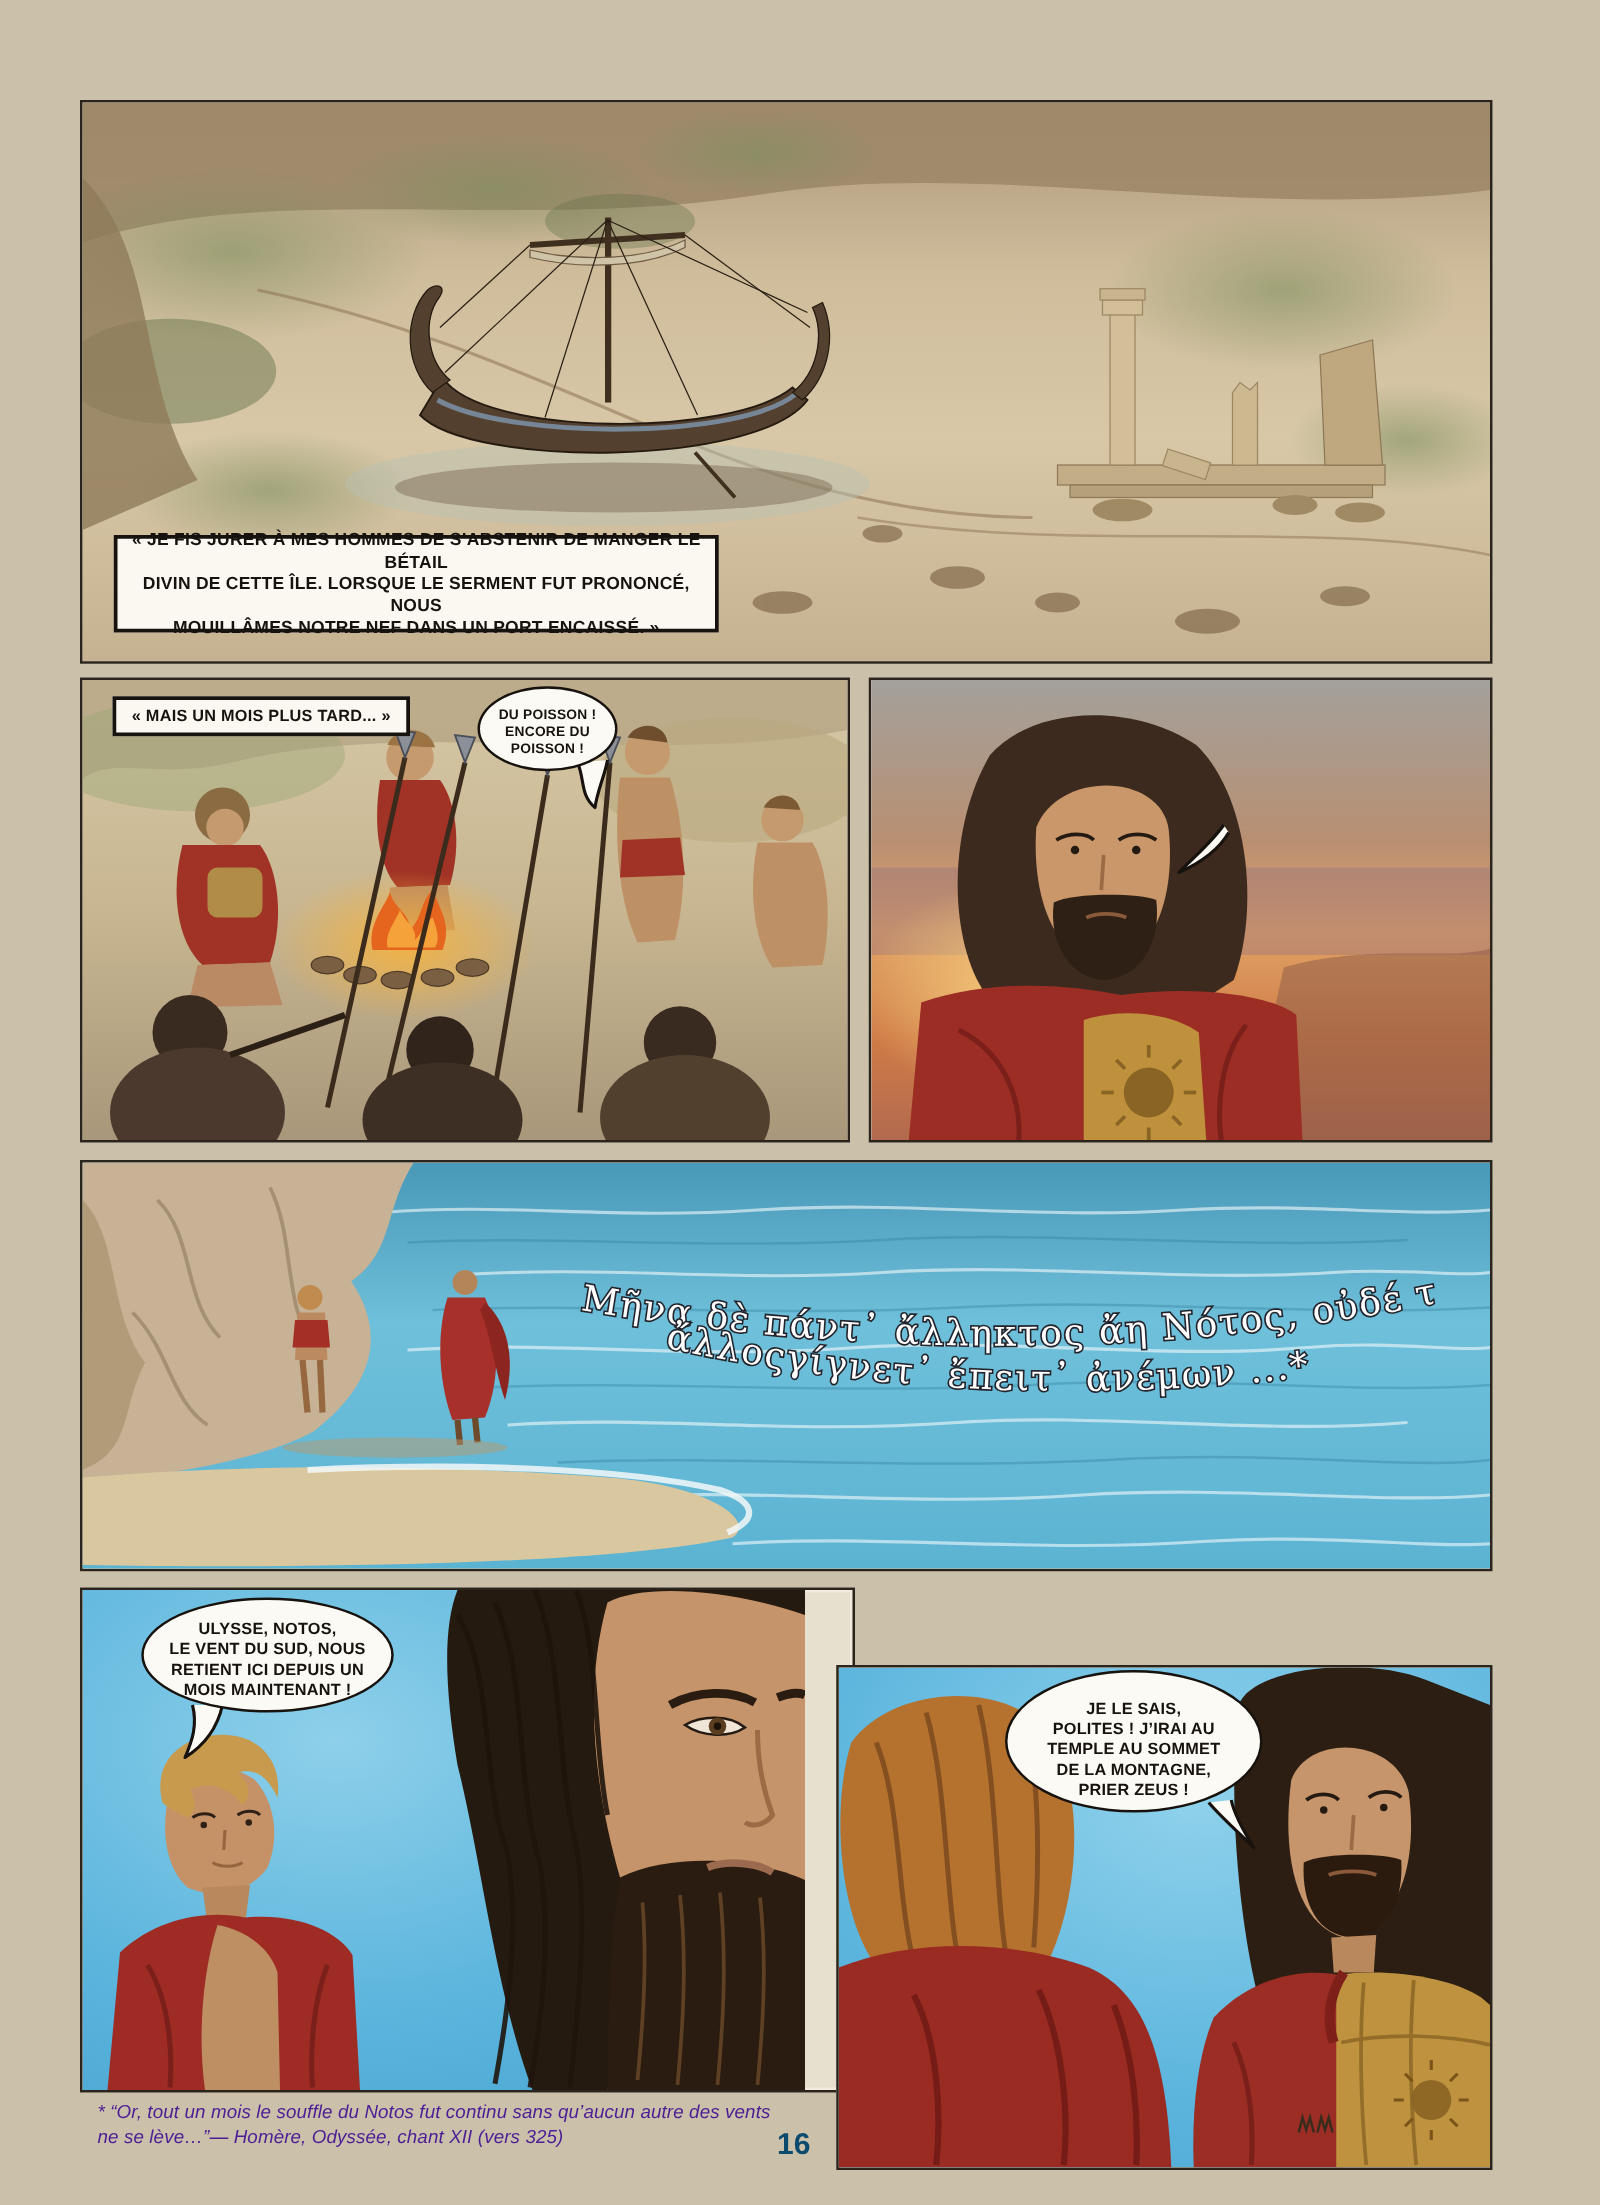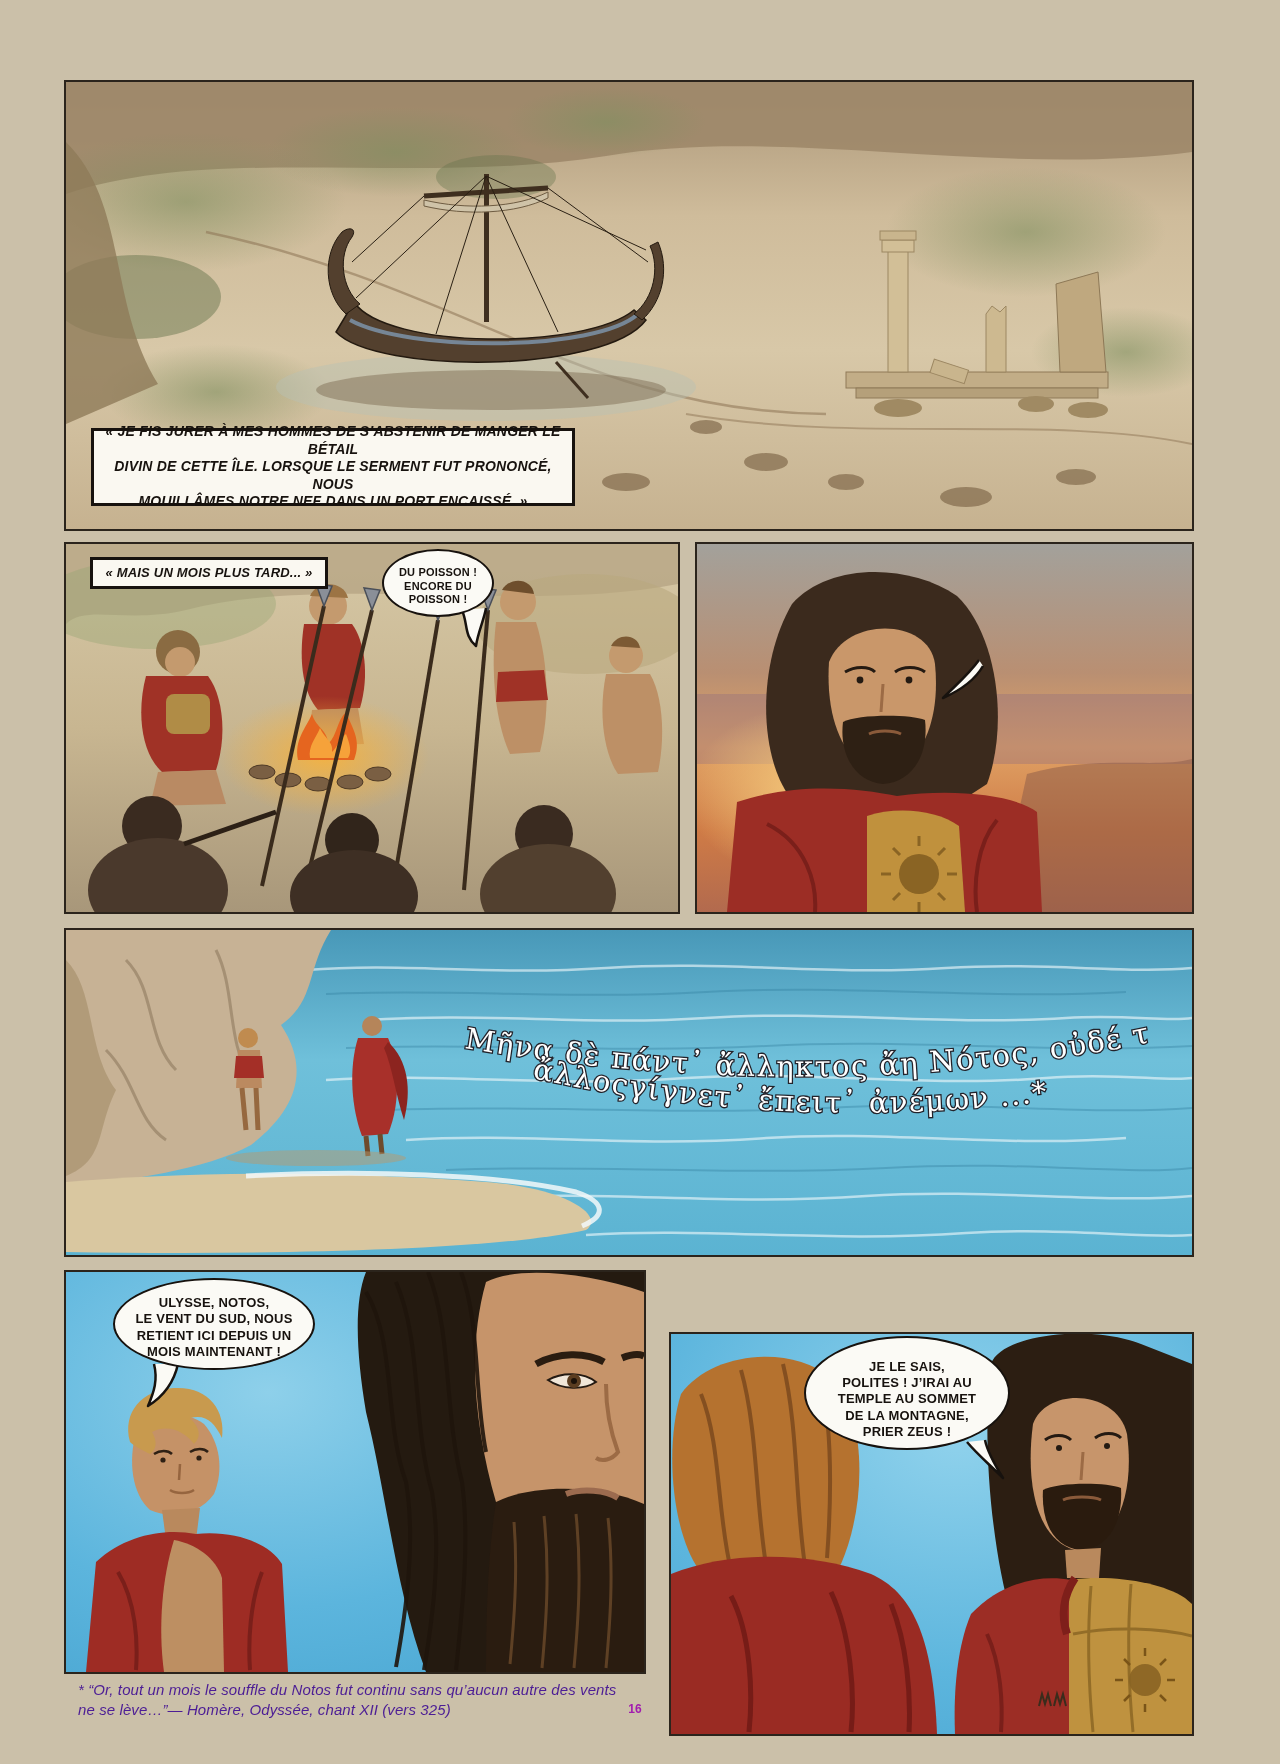--- a/index.html
+++ b/index.html
@@ -17,34 +17,34 @@
     box-shadow:inset 0 0 0 2px rgba(250,246,236,.55);
   }
   .panel > svg.art{position:absolute;left:0;top:0;display:block;}
   .ctext{
     font-weight:700;font-size:13px;line-height:1.25;letter-spacing:.2px;
     color:#17120e;text-align:center;white-space:pre-line;
   }
   .cap{
     position:absolute;background:#faf8f1;border:3px solid #17120e;
     display:flex;align-items:center;justify-content:center;
-    padding:4px 8px;z-index:4;box-sizing:border-box;font-style:italic;
+    padding:4px 8px;z-index:4;box-sizing:border-box;
   }
   .bubble{
     position:absolute;background:#fbfaf5;border:2.5px solid #17120e;
     border-radius:50%;display:flex;align-items:flex-end;justify-content:center;
     padding:8px 12px;z-index:4;box-sizing:border-box;text-align:center;
   }
   .tail{position:absolute;z-index:3;}
   .footnote{
     position:absolute;font-style:italic;font-size:15px;line-height:1.35;
     color:#4c1d95;white-space:pre-line;letter-spacing:.1px;
   }
   .pageno{
-    position:absolute;font-weight:700;font-size:12px;color:#a21caf;
+    position:absolute;font-weight:700;font-size:24px;color:#0c4a6e;
     text-align:center;
   }
   .greek-text{
     font-family:"DejaVu Serif",serif;
     font-size:29px;fill:#ffffff;stroke:#23232b;stroke-width:2.6px;
     paint-order:stroke;letter-spacing:1.5px;
   }
 </style>
 </head>
 <body>
@@ -326,21 +326,21 @@
     </defs>
     <text class="greek-text">
       <textPath href="#gkpath1">Μῆνα δὲ πάντ᾽ ἄλληκτος ἄη Νότος, οὐδέ τις</textPath>
     </text>
     <text class="greek-text">
       <textPath href="#gkpath2">ἄλλοςγίγνετ᾽ ἔπειτ᾽ ἀνέμων ...*</textPath>
     </text>
   </svg>
 </section>
 
-<section class="panel" style="left:64px;top:1270px;width:578px;height:400px;">
+<section class="panel" style="left:64px;top:1270px;width:578px;height:400px;padding-left:38px;">
   <svg class="art" width="578" height="400" viewBox="0 0 578 400">
     <defs>
       <radialGradient id="p5sky" cx=".35" cy=".3" r=".9">
         <stop offset="0" stop-color="#8ed0ea"></stop>
           <stop offset=".6" stop-color="#5cb5dd"></stop>
           <stop offset="1" stop-color="#4aa6d2"></stop>
       </radialGradient>
     </defs>
     <rect width="578" height="400" fill="url(#p5sky)"></rect>
 

